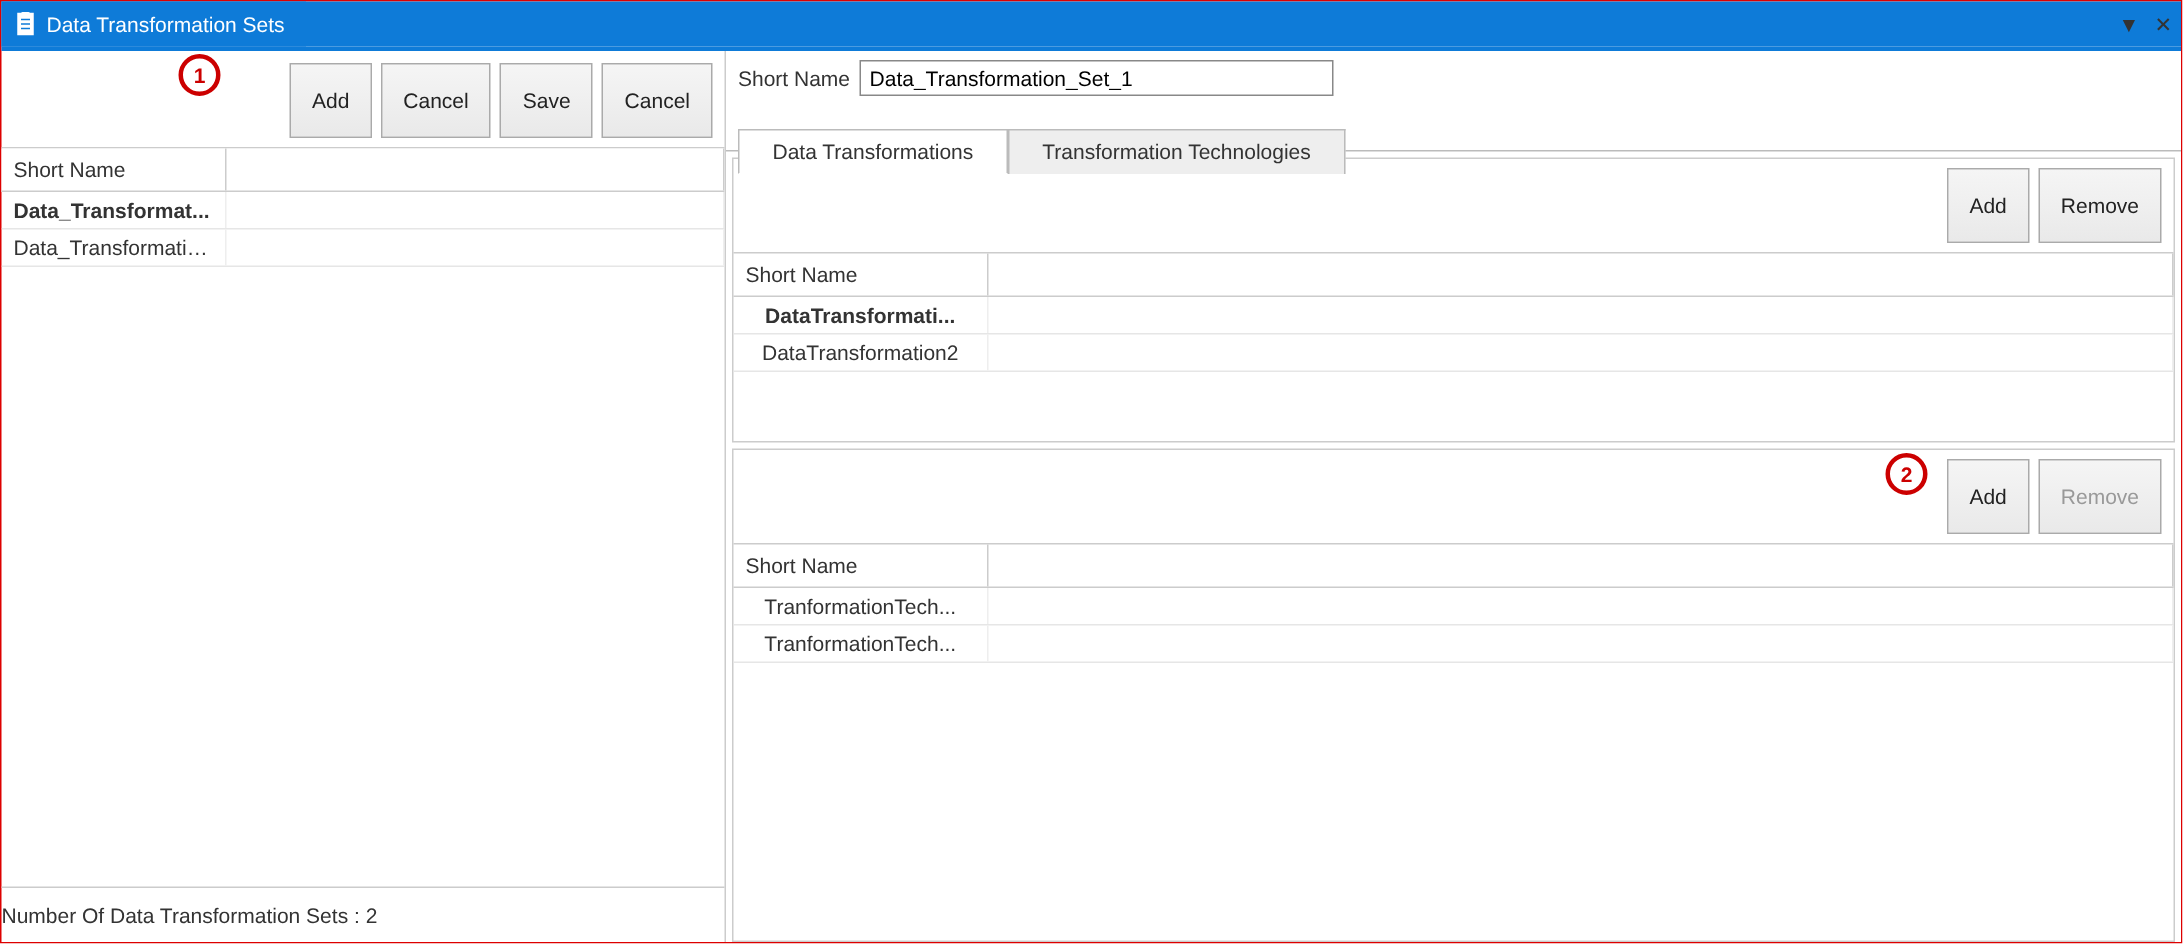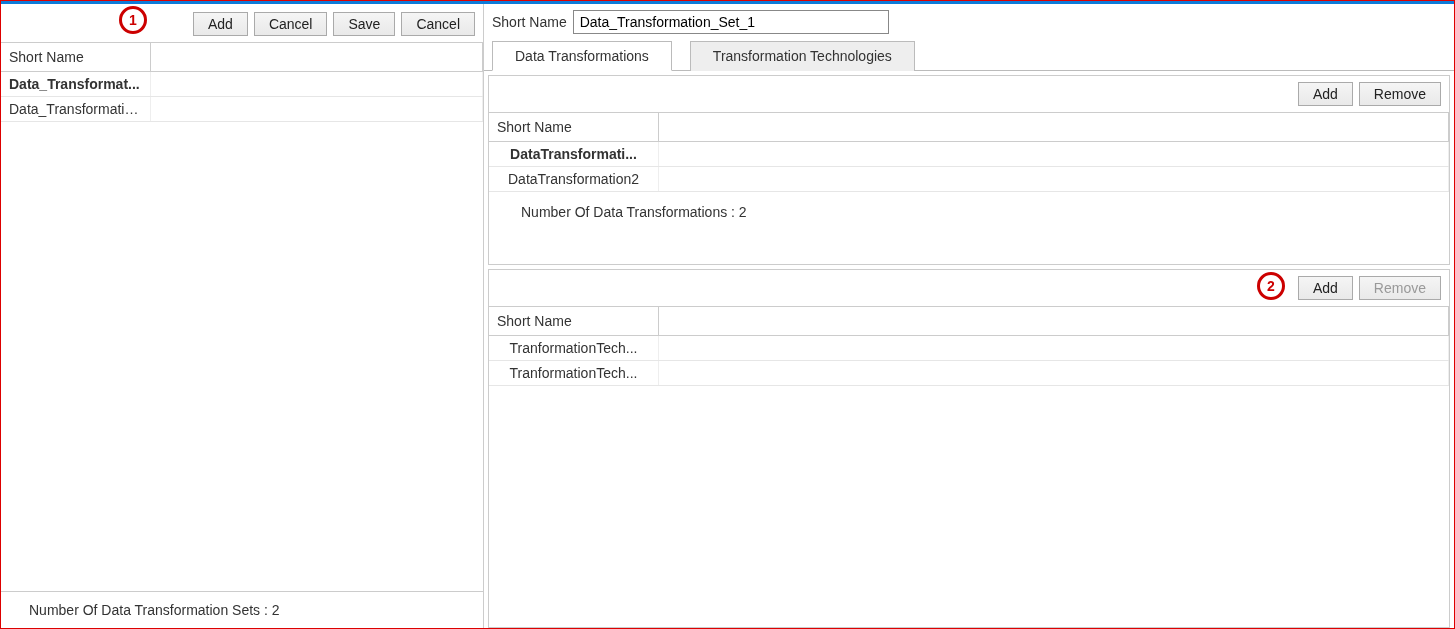--- a/index.html
+++ b/index.html
@@ -10,37 +10,37 @@
   .title-icon { width: 16px; height: 16px; display: inline-block; }
   .title-text { font-size: 14px; }
   .title-controls { position: absolute; right: 6px; top: 0; height: 30px; display: flex; align-items: center; gap: 10px; color: #333; }
   .title-controls span { cursor: pointer; font-size: 14px; }
   .blue-strip { height: 3px; background: #0e7bd8; }
   .content { flex: 1; display: flex; }
   .left-pane { width: 483px; display: flex; flex-direction: column; border-right: 1px solid #ccc; }
   .right-pane { flex: 1; display: flex; flex-direction: column; }
   .toolbar-row { display: flex; align-items: center; gap: 6px; padding: 8px 8px 6px 8px; justify-content: flex-end; position: relative; }
   .callout { position: absolute; width: 28px; height: 28px; border: 3px solid #c00; border-radius: 50%; color: #c00; font-weight: bold; display: flex; align-items: center; justify-content: center; font-size: 14px; background: transparent; z-index: 10; }
-  button.win { background: linear-gradient(#f5f5f5,#e9e9e9); border: 1px solid #aaa; padding: 3px 14px; font-size: 14px; cursor: pointer; color: #222; }
+  button.win { background: linear-gradient(#f5f5f5,#e9e9e9); border: 1px solid #aaa; padding: 16px 14px; font-size: 14px; cursor: pointer; color: #222; }
   button.win:disabled { color: #999; }
   .grid { border-top: 1px solid #ccc; }
   .grid-header { display: flex; background: #fff; border-bottom: 1px solid #ccc; }
   .grid-header .col { padding: 6px 8px; border-right: 1px solid #ccc; }
   .grid-body .row { display: flex; border-bottom: 1px solid #e6e6e6; }
   .grid-body .row .cell { padding: 4px 8px; border-right: 1px solid #eee; white-space: nowrap; overflow: hidden; text-overflow: ellipsis; }
   .grid-body .row.selected .cell { font-weight: 700; }
   .col-shortname { width: 150px; }
   .left-grid-body { flex: 1; overflow: auto; }
-  .status-bar { border-top: 1px solid #ccc; padding: 10px 28px; font-size: 14px; }
+  .status-bar { border-top: 1px solid #ccc; padding: 10px 0; font-size: 14px; }
   
   .right-top { padding: 6px 8px 0 8px; display: flex; align-items: center; gap: 6px; }
   .right-top label { font-size: 14px; }
   .right-top input { width: 316px; padding: 3px 6px; border: 1px solid #888; font-size: 14px; }
   .tabs-row { display: flex; margin-top: 6px; border-bottom: 1px solid #bbb; padding-left: 8px; }
-  .tab { padding: 6px 22px; border: 1px solid #bbb; border-bottom: none; background: #eee; margin-right: 18px; cursor: pointer; position: relative; top: 1px; }
+  .tab { padding: 6px 22px; border: 1px solid #bbb; border-bottom: none; background: #eee; margin-right: 0; cursor: pointer; position: relative; top: 16px; }
   .tab.active { background: #fff; border-bottom: 1px solid #fff; }
   .sub-section { border: 1px solid #ccc; margin: 0 4px; display: flex; flex-direction: column; }
   .sub-section + .sub-section { margin-top: 4px; }
   .sub-toolbar { display: flex; justify-content: flex-end; gap: 6px; padding: 6px 8px; border-bottom: 1px solid #ccc; position: relative; }
   .sub-grid-header { display: flex; border-bottom: 1px solid #ccc; }
   .sub-grid-header .col { padding: 6px 8px; border-right: 1px solid #ccc; }
   .sub-grid-body .row { display: flex; border-bottom: 1px solid #e6e6e6; text-align: center; }
   .sub-grid-body .row .cell { padding: 4px 8px; border-right: 1px solid #eee; white-space: nowrap; overflow: hidden; text-overflow: ellipsis; }
   .sub-grid-body .row.selected .cell { font-weight: 700; }
   .sub-col-shortname { width: 170px; }
@@ -48,20 +48,38 @@
   .tab-content-wrap { flex:1; display:flex; flex-direction:column; padding-top:4px; }
   #section-transformations { height: 190px; }
   #section-technologies { flex:1; }
   .tech-body-spacer { flex:1; }
 </style>
 </head>
 <body>
 
 <div class="app-frame">
 
+  <div class="title-bar">
+    <div class="title-tab">
+      <span class="title-icon">
+        <svg viewBox="0 0 16 16" width="16" height="16">
+            <rect x="3" y="1" width="10" height="14" fill="#fff" stroke="#fff" stroke-width="1"></rect>
+            <rect x="5" y="0" width="6" height="3" rx="1" fill="#fff"></rect>
+            <line x1="5" y1="5" x2="11" y2="5" stroke="#0e7bd8"></line>
+            <line x1="5" y1="8" x2="11" y2="8" stroke="#0e7bd8"></line>
+            <line x1="5" y1="11" x2="11" y2="11" stroke="#0e7bd8"></line>
+          </svg>
+      </span>
+      <span class="title-text">Data Transformation Sets</span>
+    </div>
+    <div class="title-controls">
+      <span>▼</span>
+      <span>✕</span>
+    </div>
+  </div>
   <div class="blue-strip"></div>
 
   <div class="content">
 
     <div class="left-pane">
       <div class="toolbar-row">
         <div class="callout" style="left:118px; top:2px;">1</div>
         <button class="win">Add</button>
         <button class="win">Cancel</button>
         <button class="win">Save</button>
@@ -111,21 +129,20 @@
           <div class="sub-grid-body">
             <div class="row selected">
               <div class="cell sub-col-shortname">DataTransformati...</div>
               <div class="cell" style="flex:1"></div>
             </div>
             <div class="row">
               <div class="cell sub-col-shortname">DataTransformation2</div>
               <div class="cell" style="flex:1"></div>
             </div>
           </div>
-          <div class="sub-status">Number Of Data Transformations : 2</div>
         </div>
 
         <div class="sub-section" id="section-technologies">
           <div class="sub-toolbar">
             <div class="callout" style="right:164px; top:2px;">2</div>
             <button class="win">Add</button>
             <button class="win" disabled="">Remove</button>
           </div>
           <div class="sub-grid-header">
             <div class="col sub-col-shortname">Short Name</div>

